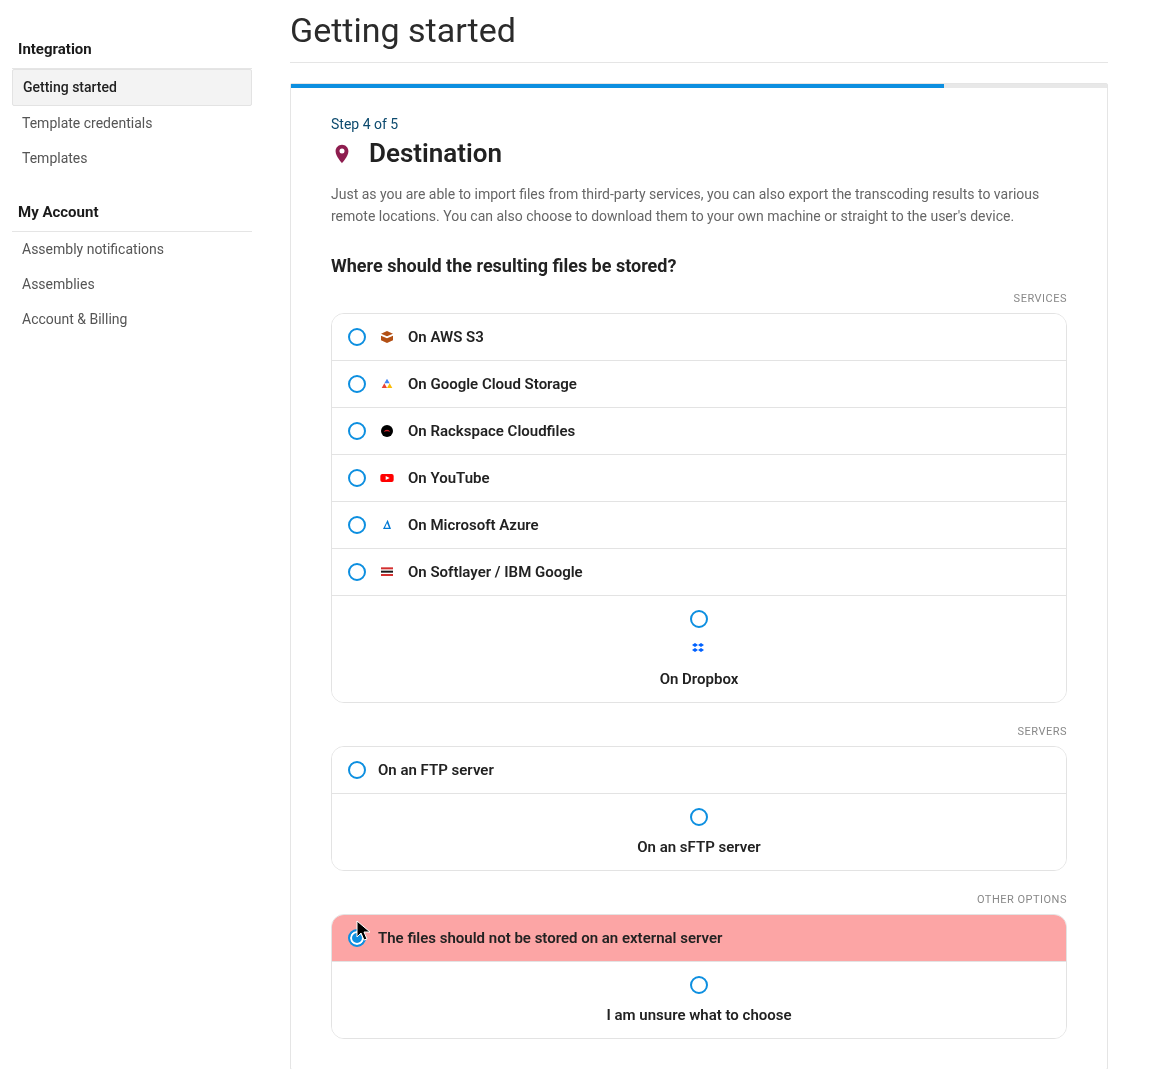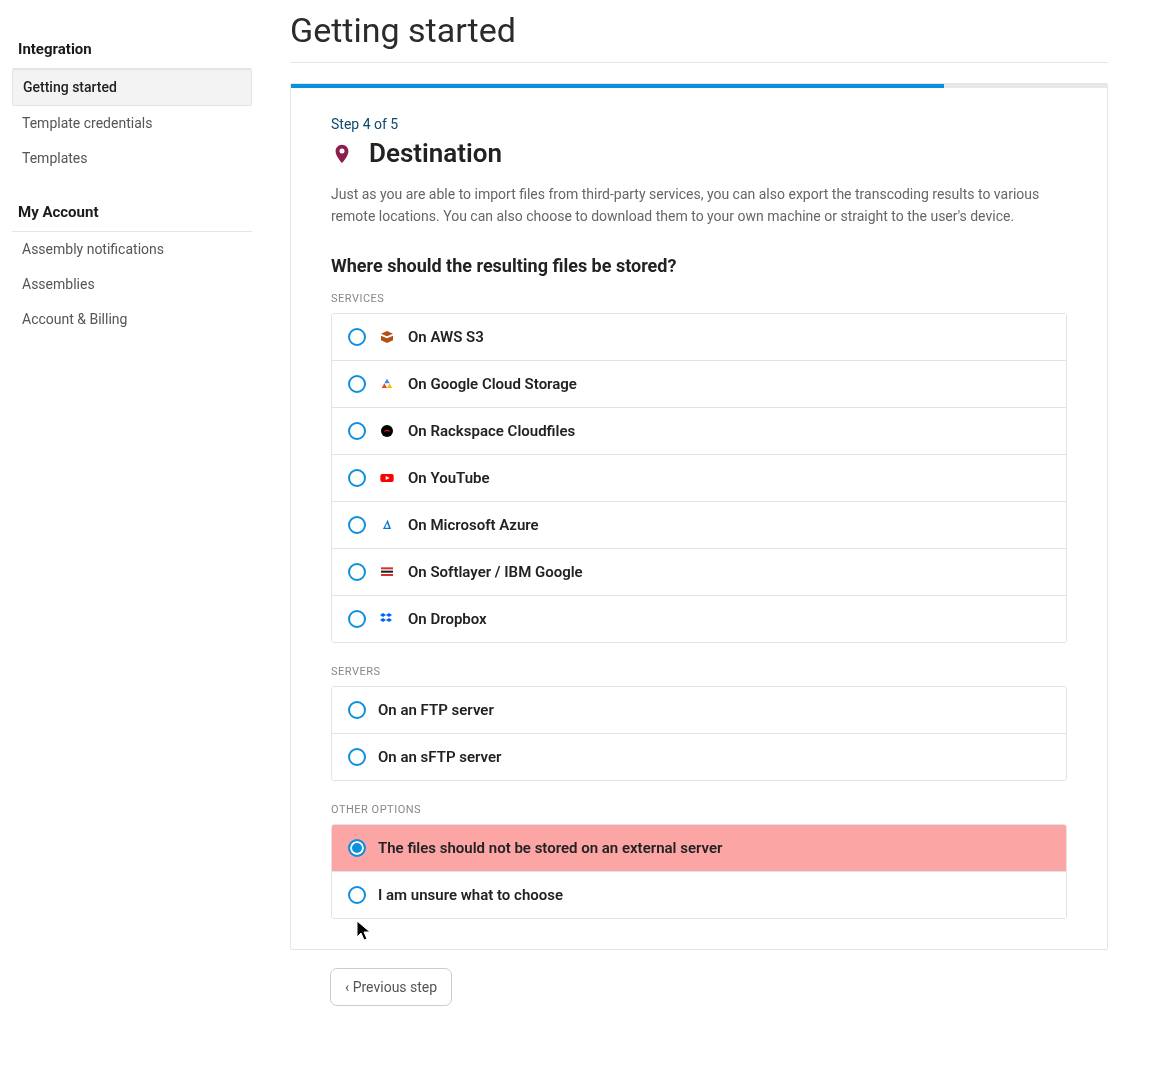--- a/index.html
+++ b/index.html
@@ -75,38 +75,39 @@
   .step-desc { color: #666; font-size: 14px; line-height: 1.55; margin-bottom: 28px; }
 
   .question { font-size: 18px; font-weight: 700; color: #222; margin-bottom: 16px; }
   .group-label {
     font-size: 11px;
     letter-spacing: 0.5px;
     color: #888;
     text-transform: uppercase;
     margin-bottom: 8px;
     margin-top: 22px;
+    text-align: right;
   }
   .group-label:first-of-type { margin-top: 0; }
 
   .option-list {
     border: 1px solid #e3e3e3;
-    border-radius: 3px;
+    border-radius: 13px;
     overflow: hidden;
   }
   .option-row {
     display: flex;
     align-items: center;
     gap: 12px;
     padding: 14px 16px;
     border-bottom: 1px solid #e3e3e3;
     cursor: pointer;
     background: #fff;
   }
-  .option-row:last-child { border-bottom: none; }
+  .option-row:last-child { border-bottom: none; flex-direction: column; }
   .option-row.selected { background: #fca5a5; }
 
   .radio-circle {
     width: 18px; height: 18px;
     border: 2px solid #0d8fe0;
     border-radius: 50%;
     flex-shrink: 0;
     position: relative;
     background: #fff;
   }

